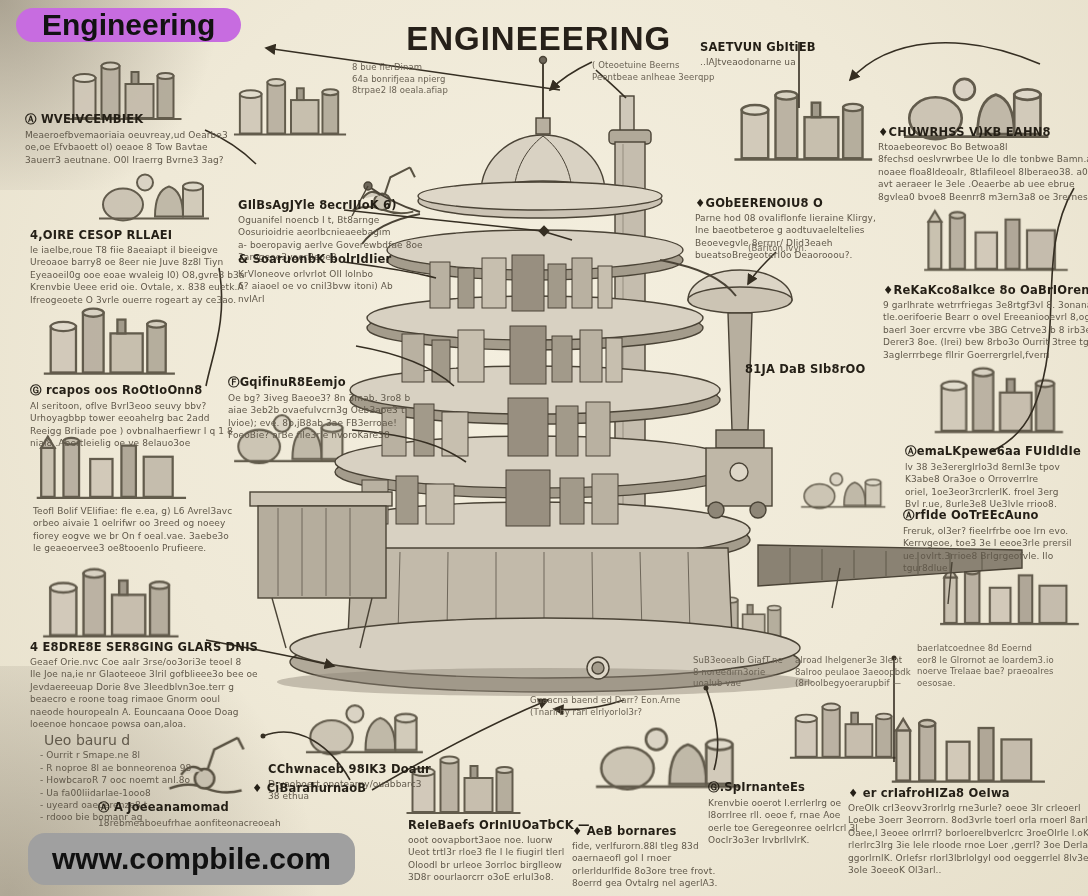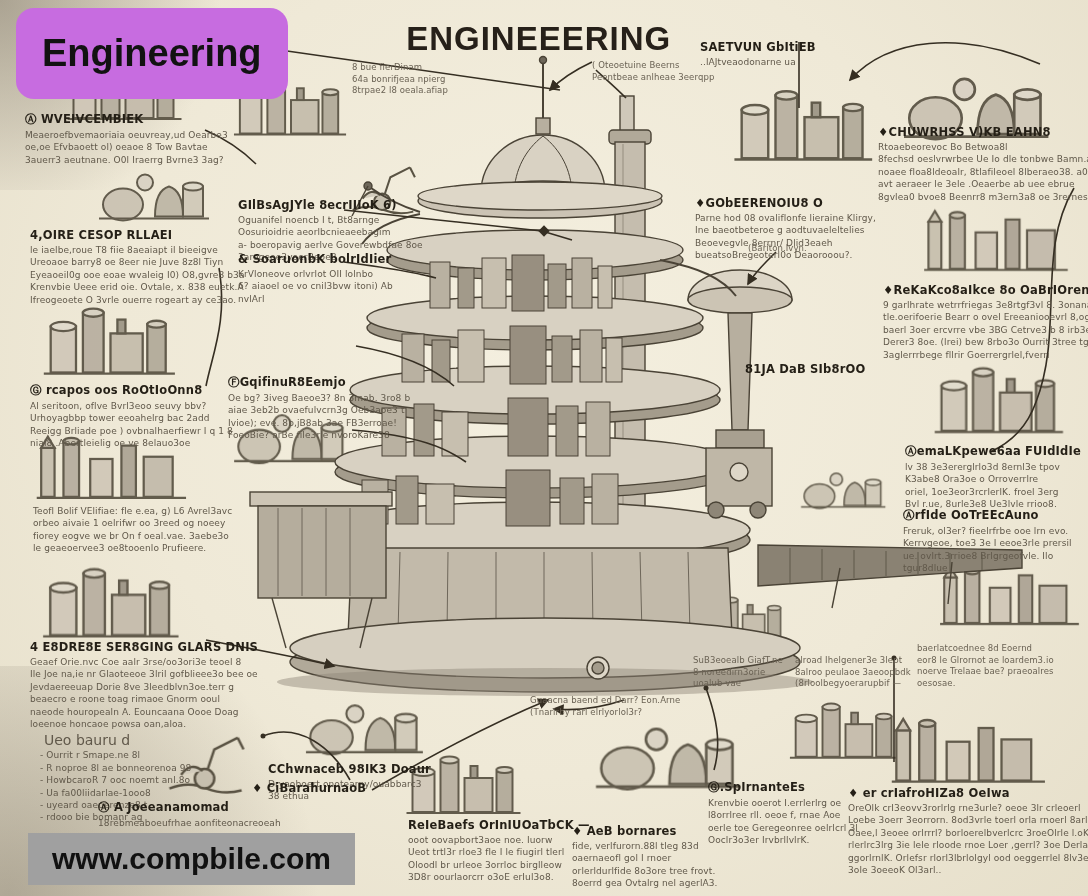--- a/index.html
+++ b/index.html
@@ -12,27 +12,27 @@
   .vig-tl{left:0;top:0;width:300px;height:190px;background:radial-gradient(circle at 0% 0%, rgba(70,60,48,.38), rgba(70,60,48,0) 62%);}
   .vig-bl{left:0;bottom:0;width:420px;height:230px;background:radial-gradient(circle at 2% 100%, rgba(70,60,48,.34), rgba(70,60,48,0) 66%);}
   svg.art{position:absolute;left:0;top:0;z-index:1;}
   .title{
     position:absolute;left:50%;top:20px;transform:translateX(-52%);z-index:2;
     font-family:"Liberation Sans","DejaVu Sans",sans-serif;font-weight:bold;
     font-size:33px;letter-spacing:1px;color:#262019;white-space:nowrap;
   }
   .badge-top{
     position:absolute;left:16px;top:8px;z-index:3;background:#c76ce0;
-    border-radius:18px;padding:24px 26px;
+    border-radius:18px;padding:0 26px;
     font-family:"Liberation Sans","DejaVu Sans",sans-serif;font-weight:bold;
-    font-size:38px;color:#121212;
+    font-size:30px;color:#121212;
   }
   .badge-bottom{
     position:absolute;left:28px;top:833px;z-index:3;background:#a0a0a0;
-    border-radius:0;padding:9px 24px;
+    border-radius:17px;padding:9px 24px;
     font-family:"Liberation Sans","DejaVu Sans",sans-serif;font-weight:bold;
     font-size:30px;color:#111111;
   }
   .note{position:absolute;z-index:2;}
   .note-h{font-weight:bold;font-size:11.5px;color:#241f16;letter-spacing:.2px;white-space:nowrap;margin-bottom:2px;}
   .note .ln{font-size:9px;line-height:1.38;color:#60584a;white-space:nowrap;letter-spacing:.1px;}
   .note.tiny .ln{font-size:8.5px;color:#6a6254;}
   .note .sub{font-size:14px;color:#60584a;margin:2px 0 1px 14px;white-space:nowrap;}
   .note .bullets .ln{margin-left:10px;}
 </style>

